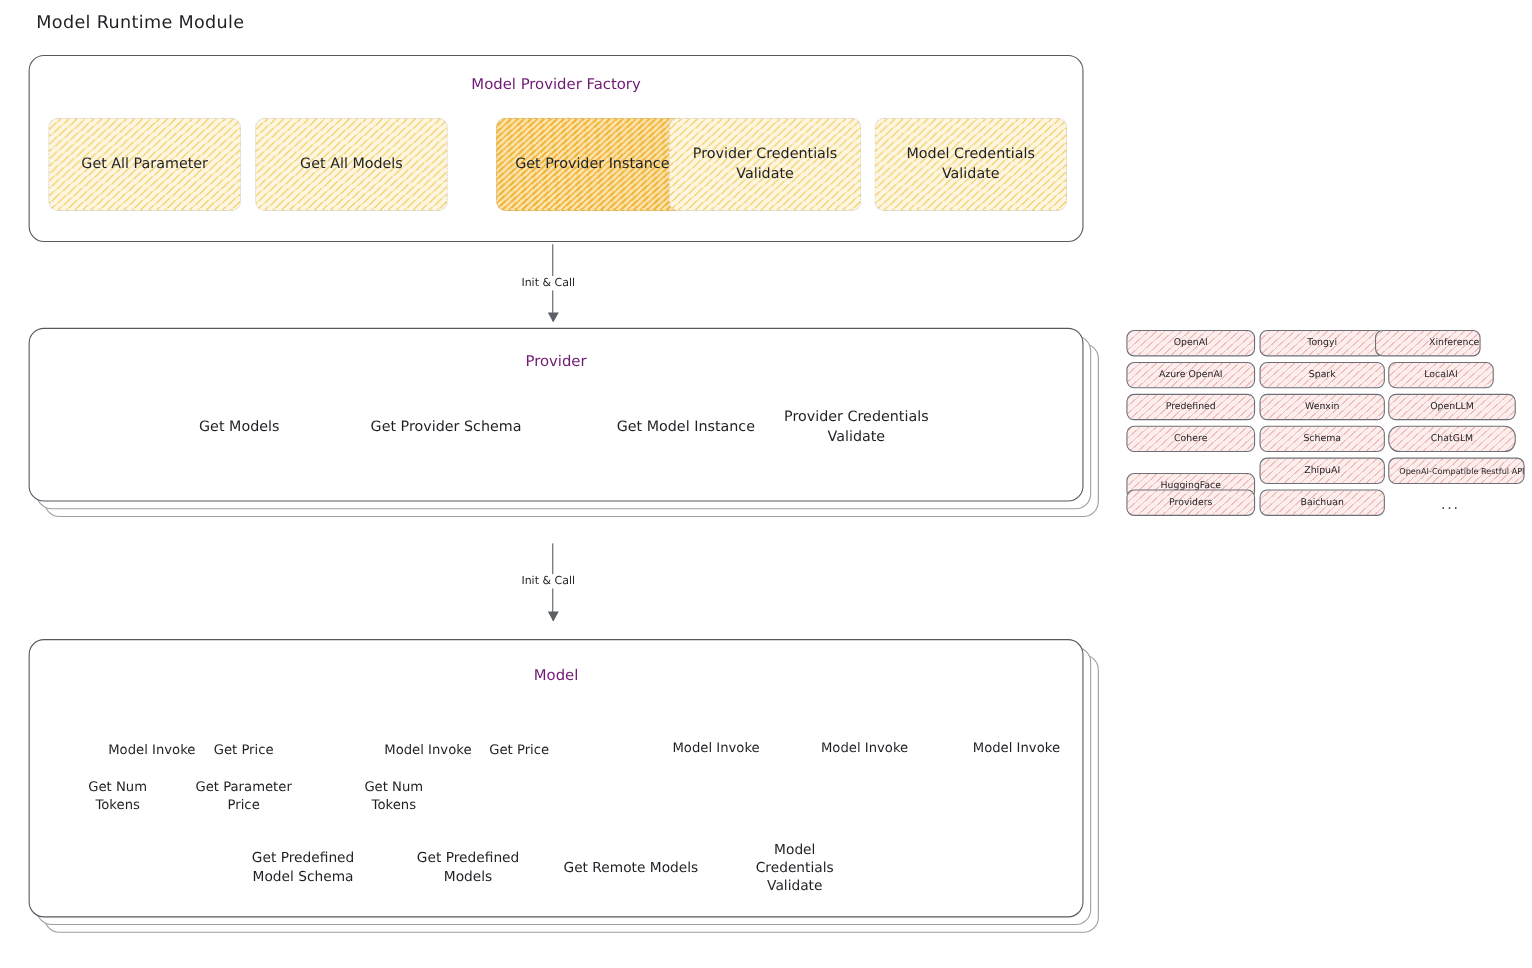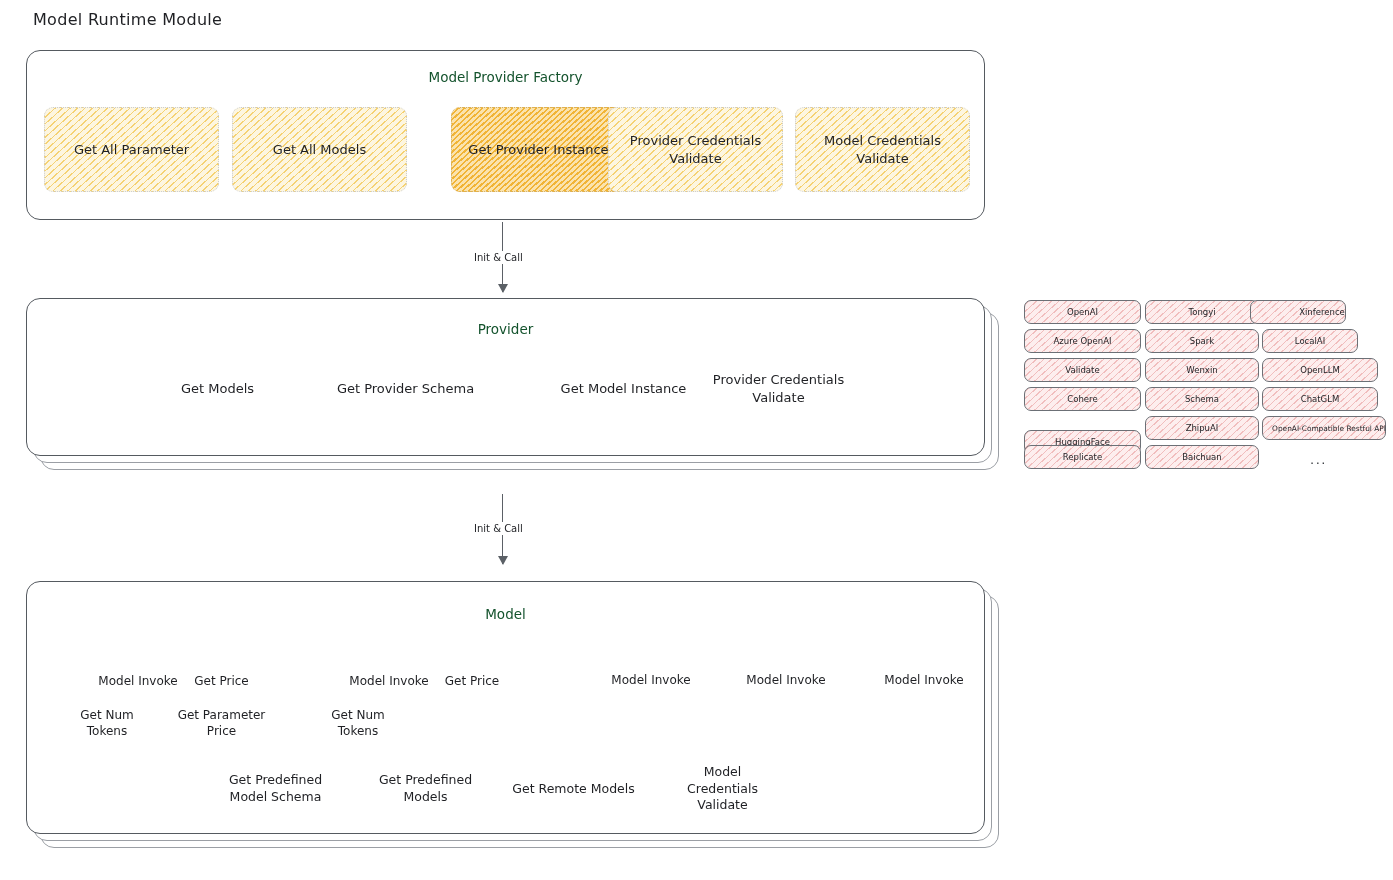--- a/index.html
+++ b/index.html
@@ -27,21 +27,21 @@
 
   
   .card {
     position: absolute;
     background: #ffffff;
     border: 1.3px solid #555a60;
     border-radius: 14px;
   }
   .card-title {
     position: absolute; left: 0; right: 0;
-    text-align: center; font-size: 13.5px; color: #14532d;
+    text-align: center; font-size: 13.5px; color: #701a75;
     white-space: nowrap;
   }
   
   .deck {
     position: absolute;
     background: #ffffff;
     border: 1.2px solid #9b9fa5;
     border-radius: 14px;
     z-index: 0;
   }
@@ -180,34 +180,34 @@
         <span class="lbl">Get Model Instance</span>
       </div>
       <div class="box fill-yellow" style="left: 690px; top: 347px; width: 177px; height: 83px;">
         <span class="lbl">Provider Credentials Validate</span>
       </div>
     </div>
 
   <div id="provider-pills">
       <div class="pill fill-pink" style="left: 1024px; top: 300px; width: 117px; height: 24px;">OpenAI</div>
       <div class="pill fill-pink" style="left: 1024px; top: 329px; width: 117px; height: 24px;">Azure OpenAI</div>
-      <div class="pill fill-pink" style="left: 1024px; top: 358px; width: 117px; height: 24px;">Validate</div>
+      <div class="pill fill-pink" style="left: 1024px; top: 358px; width: 117px; height: 24px;">Predefined</div>
       <div class="pill fill-pink" style="left: 1024px; top: 387px; width: 117px; height: 24px;">Cohere</div>
       <div class="pill fill-pink" style="left: 1024px; top: 430px; width: 117px; height: 24px;">HuggingFace</div>
-      <div class="pill fill-pink" style="left: 1024px; top: 445px; width: 117px; height: 24px;">Replicate</div>
+      <div class="pill fill-pink" style="left: 1024px; top: 445px; width: 117px; height: 24px;">Providers</div>
       <div class="pill fill-pink" style="left: 1145px; top: 300px; width: 114px; height: 24px;">Tongyi</div>
       <div class="pill fill-pink" style="left: 1145px; top: 329px; width: 114px; height: 24px;">Spark</div>
       <div class="pill fill-pink" style="left: 1145px; top: 358px; width: 114px; height: 24px;">Wenxin</div>
       <div class="pill fill-pink" style="left: 1145px; top: 387px; width: 114px; height: 24px;">Schema</div>
       <div class="pill fill-pink" style="left: 1145px; top: 416px; width: 114px; height: 24px;">ZhipuAI</div>
       <div class="pill fill-pink" style="left: 1145px; top: 445px; width: 114px; height: 24px;">Baichuan</div>
       <div class="pill fill-pink" style="left: 1250px; top: 300px; width: 96px; height: 24px; padding-left: 48px;">Xinference</div>
       <div class="pill fill-pink" style="left: 1262px; top: 329px; width: 96px; height: 24px;">LocalAI</div>
       <div class="pill fill-pink" style="left: 1262px; top: 358px; width: 116px; height: 24px;">OpenLLM</div>
-      <div class="pill fill-pink" style="left: 1262px; top: 387px; width: 116px; height: 24px;">ChatGLM</div>
+      <div class="pill fill-pink" style="left: 1262px; top: 387px; width: 116px; height: 24px; border-radius: 10px;">ChatGLM</div>
       <div class="pill fill-pink" style="left: 1262px; top: 416px; width: 124px; height: 24px; font-size: 7.4px; padding-left: 10px;">OpenAI-Compatible Restful API</div>
     </div>
   <div class="ellipsis" style="left:1310px; top:452px;">...</div>
 
   <div class="arrow-line" style="left:502px; top:494px; height:70px;"></div>
   <div class="arrow-head" style="left:498px; top:556px;"></div>
   <div class="arrow-label" style="left:470px; top:522px;">Init &amp; Call</div>
 
   <div class="deck" style="left:40px; top:595px; width:959px; height:253px;"></div>
   <div class="deck" style="left:33px; top:588px; width:959px; height:253px;"></div>

